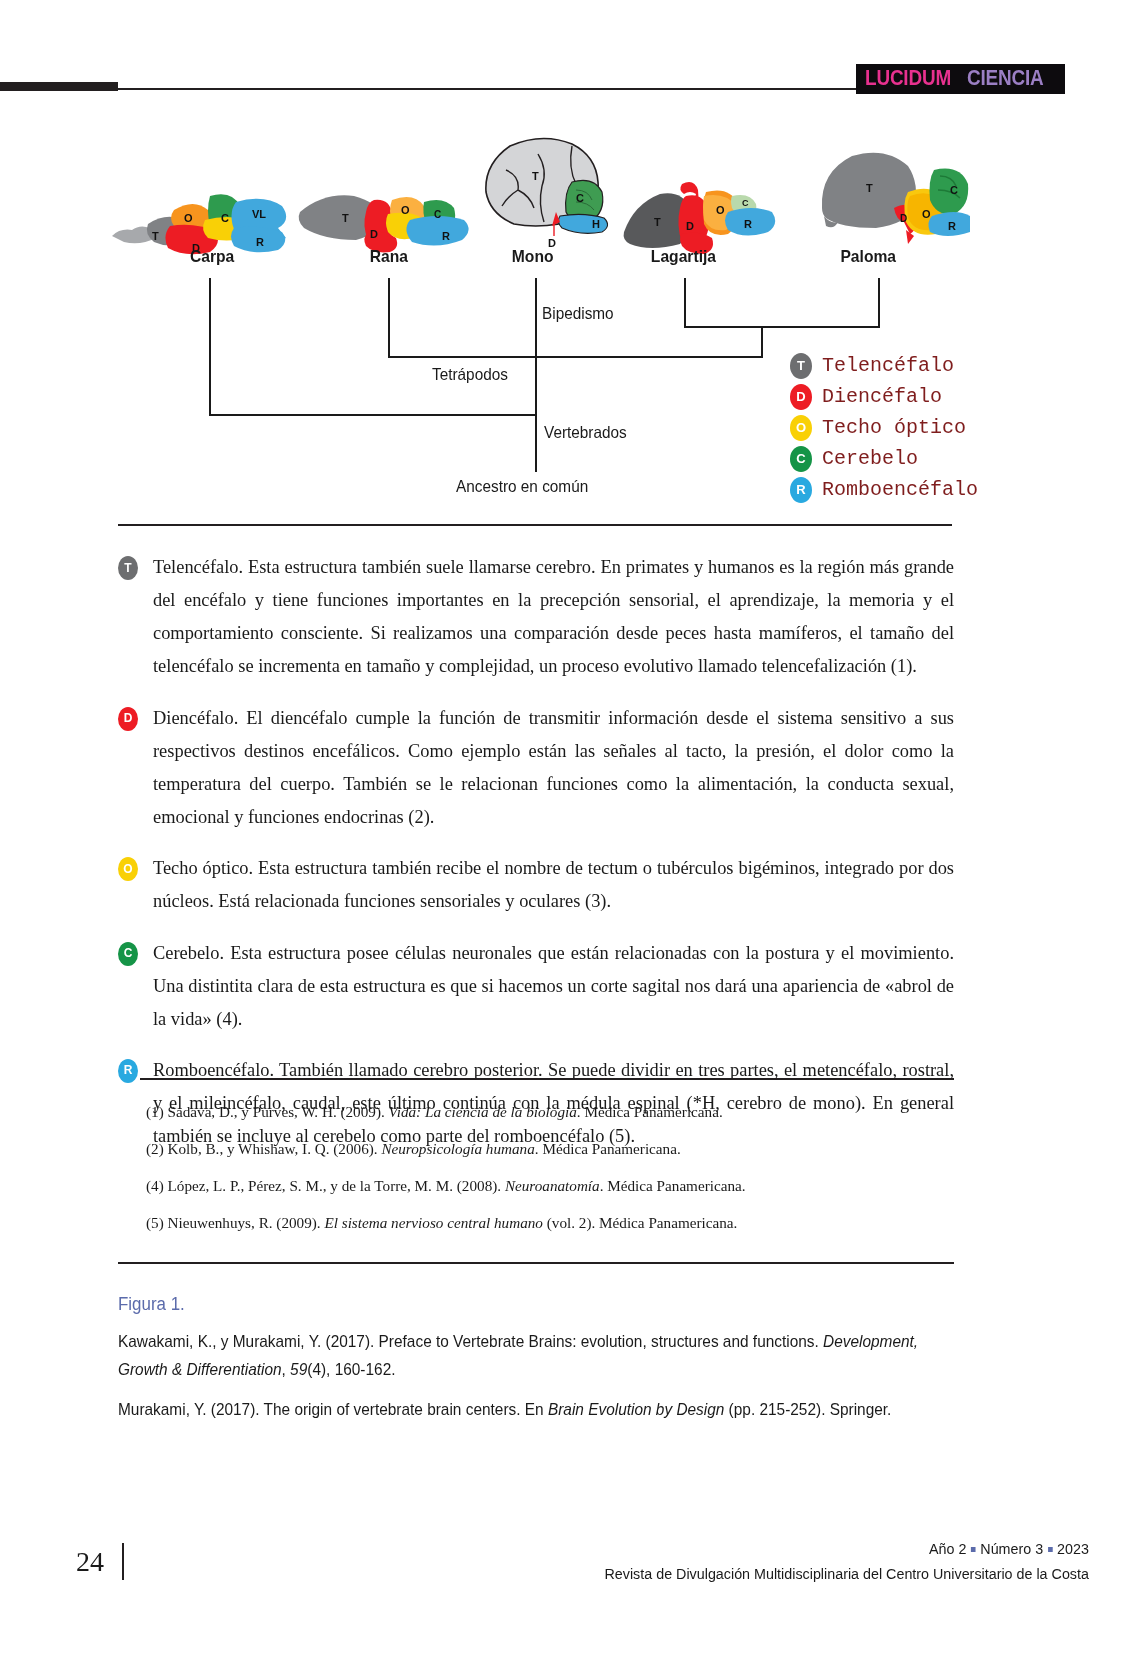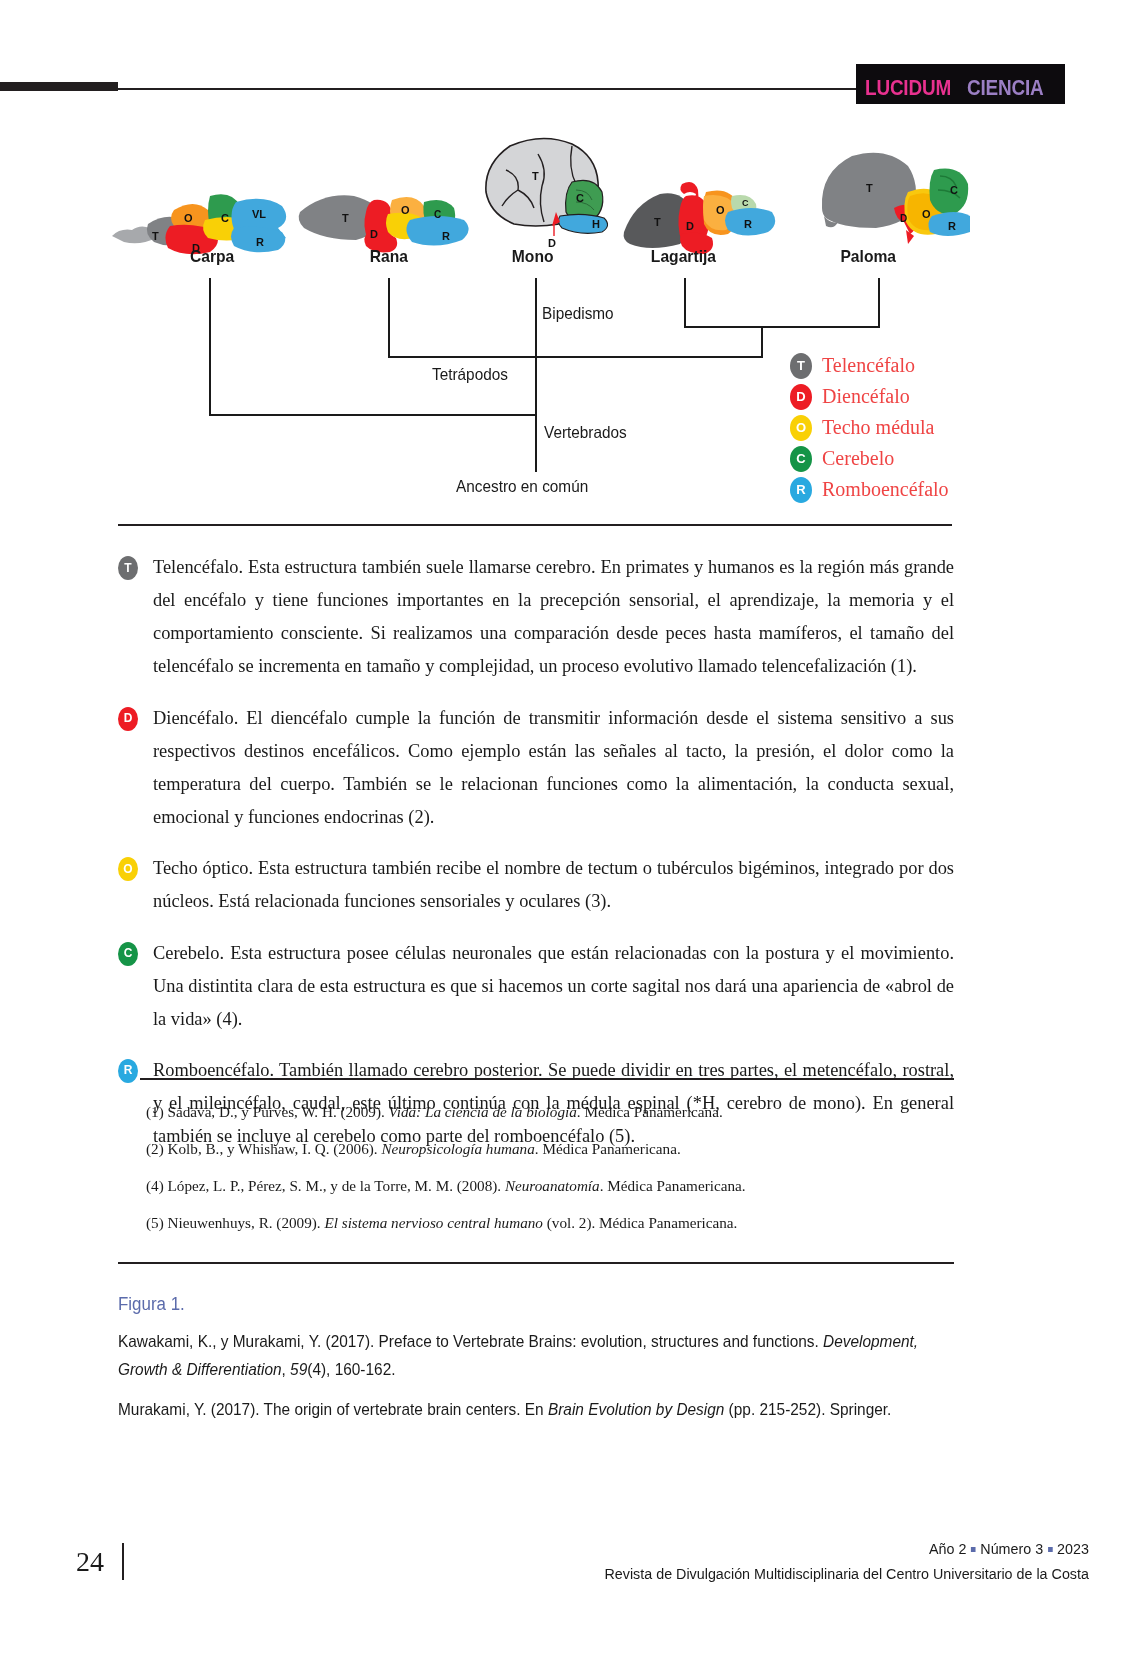--- a/index.html
+++ b/index.html
@@ -37,21 +37,21 @@
     top: 82px;
     width: 118px;
     height: 9px;
     background: #231f20;
   }
   .brand {
     position: absolute;
     right: 58px;
     top: 64px;
     background: #0d0b0e;
-    padding: 13px 9px 5px 9px;
+    padding: 3px 9px 5px 9px;
     line-height: 1;
     letter-spacing: -0.2px;
   }
   .brand span {
     font-family: "Liberation Sans", sans-serif;
     font-weight: bold;
     font-size: 22px;
     font-stretch: condensed;
     transform: scaleX(0.86);
     display: inline-block;
@@ -140,23 +140,23 @@
     align-items: center;
     justify-content: center;
     font-family: "Liberation Sans", sans-serif;
     font-weight: bold;
     font-size: 13px;
     color: #ffffff;
     flex: 0 0 auto;
   }
   .legend-text {
     margin-left: 10px;
-    font-family: Liberation Serif, serif;
+    font-family: Liberation Mono, monospace;
     font-size: 20px;
-    color: #ef4444;
+    color: #7f1d1d;
   }
 
   
   .rule {
     position: absolute;
     background: #231f20;
     height: 1.6px;
     left: 118px;
     width: 834px;
   }
@@ -446,21 +446,21 @@
     <div class="legend-item">
       <span class="badge" style="background:#6d6e70;">T</span>
       <span class="legend-text">Telencéfalo</span>
     </div>
     <div class="legend-item">
       <span class="badge" style="background:#ed1c24;">D</span>
       <span class="legend-text">Diencéfalo</span>
     </div>
     <div class="legend-item">
       <span class="badge" style="background:#f9d006;">O</span>
-      <span class="legend-text">Techo médula</span>
+      <span class="legend-text">Techo óptico</span>
     </div>
     <div class="legend-item">
       <span class="badge" style="background:#159447;">C</span>
       <span class="legend-text">Cerebelo</span>
     </div>
     <div class="legend-item">
       <span class="badge" style="background:#29a9e0;">R</span>
       <span class="legend-text">Romboencéfalo</span>
     </div>
   </div>

